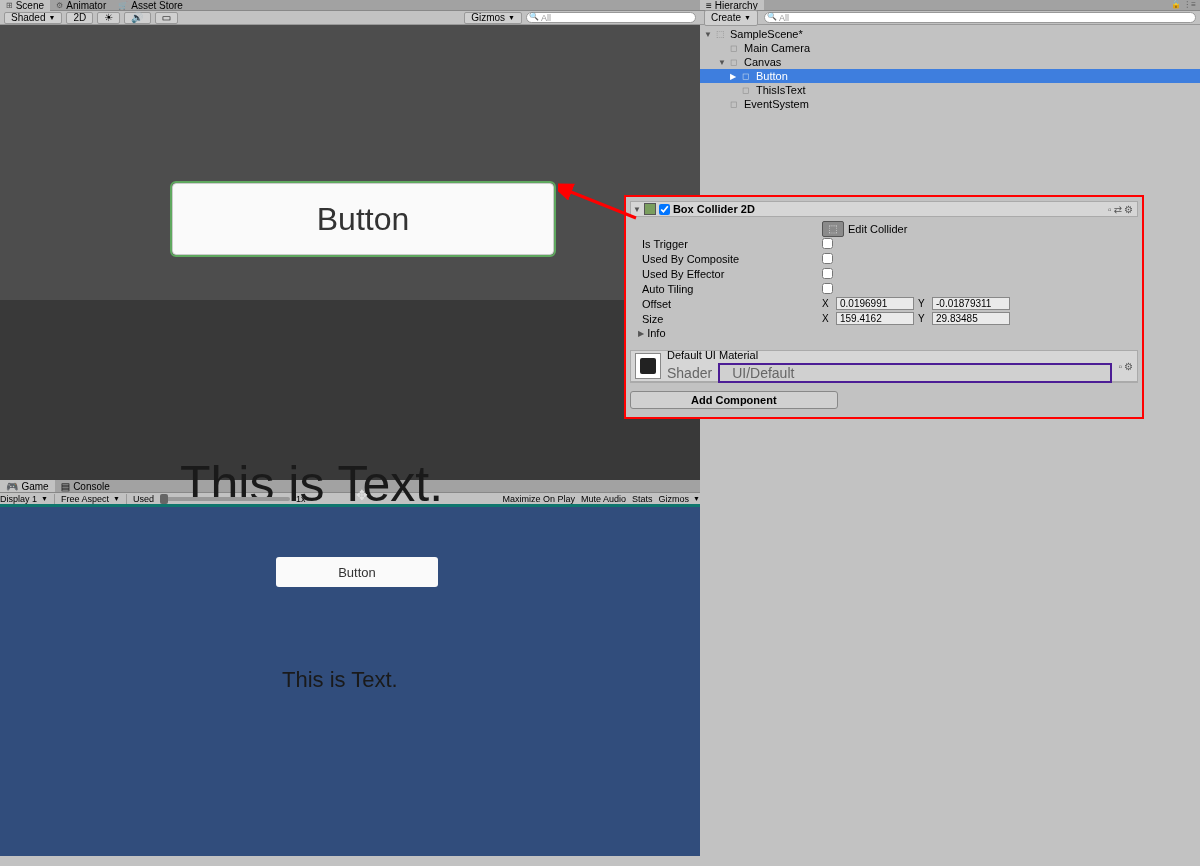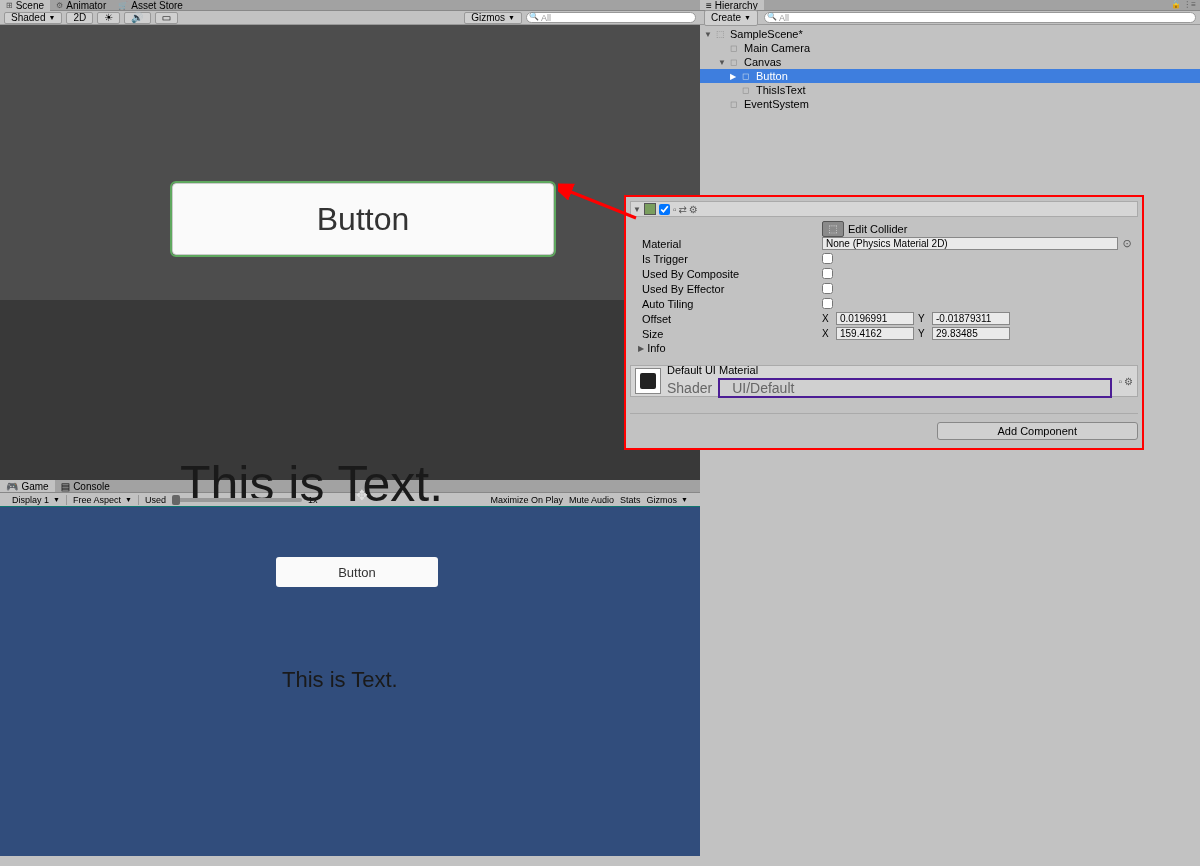--- a/index.html
+++ b/index.html
@@ -22,21 +22,21 @@
 .scene-view { background: #4d4d4d; height: 455px; position: relative; border-bottom: 2px solid #222; }
 .scene-canvas-bg { position: absolute; left: 0; top: 275px; width: 700px; height: 180px; background: #393939; }
 .scene-button { position: absolute; left: 172px; top: 158px; width: 382px; height: 72px; background: #fafafa; border-radius: 4px; border: 1px solid #ccc; display: flex; align-items: center; justify-content: center; font-size: 32px; color: #333; outline: 2px solid #5fa85f; outline-offset: 0px; }
 .scene-text { position: absolute; left: 180px; top: 430px; font-size: 50px; color: #1a1a1a; }
 .scene-gizmo { position: absolute; left: 356px; top: 462px; color: #ddd; font-size: 14px; }
 
 .game-tabs { display: flex; background: #a2a2a2; height: 13px; font-size: 10px; border-bottom: 1px solid #888; }
 .game-tabs .tab { padding: 0 6px; display: flex; align-items: center; gap: 3px; }
 .game-tabs .tab.active { background: #c2c2c2; }
 
-.game-toolbar { display: flex; align-items: center; background: #c2c2c2; height: 14px; font-size: 9px; border-bottom: 1px solid #0f766e; padding: 0 12px; gap: 6px; }
+.game-toolbar { display: flex; align-items: center; background: #c2c2c2; height: 14px; font-size: 9px; border-bottom: 3px solid #0f766e; padding: 0 0; gap: 6px; }
 .game-toolbar .item { display: flex; align-items: center; gap: 2px; }
 .game-toolbar .slider { width: 130px; height: 4px; background: #999; border-radius: 2px; position: relative; }
 .game-toolbar .slider::before { content: ""; position: absolute; left: 0; top: -3px; width: 8px; height: 10px; background: #666; border-radius: 2px; }
 .game-toolbar .spacer { flex: 1; }
 
 .game-view { background: #314d7c; height: 349px; position: relative; }
 .game-button { position: absolute; left: 276px; top: 50px; width: 162px; height: 30px; background: #fafafa; border-radius: 3px; display: flex; align-items: center; justify-content: center; font-size: 13px; color: #333; }
 .game-text { position: absolute; left: 282px; top: 160px; font-size: 22px; color: #1a1a1a; }
 
 .hier-tabs { display: flex; background: #a2a2a2; height: 11px; font-size: 10px; border-bottom: 1px solid #888; justify-content: space-between; }
@@ -78,21 +78,21 @@
 
 .material-row { display: flex; align-items: center; height: 32px; background: #d6d6d6; border: 1px solid #aaa; margin-top: 6px; padding: 2px 4px; gap: 6px; }
 .material-thumb { width: 26px; height: 26px; background: #fff; border: 1px solid #888; position: relative; }
 .material-thumb::after { content: ""; position: absolute; left: 4px; top: 4px; width: 16px; height: 16px; background: #222; border-radius: 2px; }
 .material-info { flex: 1; font-size: 11px; }
 .material-info .mname { }
 .material-info .shader-row { font-size: 14px; color: #666; display: flex; gap: 6px; align-items: center; margin-top: 2px; }
 .material-info .shader-val { background: #d0d0d0; border: 2px solid #4c1d95; padding: 0 12px; flex: 1; }
 .material-ricons { display: flex; gap: 2px; font-size: 10px; color: #555; }
 
-.add-comp-row { display: flex; justify-content: flex-end; padding: 8px 0 4px 0; border-top: 1px solid #aaa; margin-top: 16px; }
+.add-comp-row { display: flex; justify-content: flex-start; padding: 8px 0 4px 0; border-top: 1px solid #aaa; margin-top: 0; font-weight: bold; }
 .add-comp-btn { background: #d0d0d0; border: 1px solid #888; padding: 0 60px; height: 18px; display: flex; align-items: center; font-size: 11px; border-radius: 3px; }
 
 .arrow-svg { position: absolute; left: 558px; top: 178px; z-index: 20; pointer-events: none; }
 
 .info-row { display: flex; align-items: center; height: 14px; font-size: 11px; padding-left: 2px; gap: 3px; }
 .info-row .arrow { font-size: 8px; color: #555; }
 </style>
 </head>
 <body>
 
@@ -232,39 +232,33 @@
       </marker>
     </defs>
   <line x1="78" y1="40" x2="8" y2="12" stroke="#ff0000" stroke-width="3" marker-end="url(#ah)"></line>
 </svg>
 
 <div class="inspector-box">
   <div class="comp-header">
     <span class="arrow">▼</span>
     <span class="cicon"></span>
     <input type="checkbox" checked="" style="">
+    <span class="title">Box Collider 2D</span>
     <span class="ricons">
         <span>▫</span>
         <span>⇄</span>
         <span>⚙</span>
       </span>
   </div>
   <div class="comp-body">
     <div class="comp-row">
         <div class="label"></div>
         <div class="field">
           <div class="edit-collider-icon">⬚</div>
           <span>Edit Collider</span>
-        </div>
-      </div>
-    <div class="comp-row">
-        <div class="label">Material</div>
-        <div class="field">
-          <div class="textfield">None (Physics Material 2D)</div>
-          <span class="dot">⊙</span>
         </div>
       </div>
     <div class="comp-row">
         <div class="label">Is Trigger</div>
         <div class="field">
           <input type="checkbox" style="">
         </div>
       </div>
     <div class="comp-row">
         <div class="label">Used By Composite</div>

